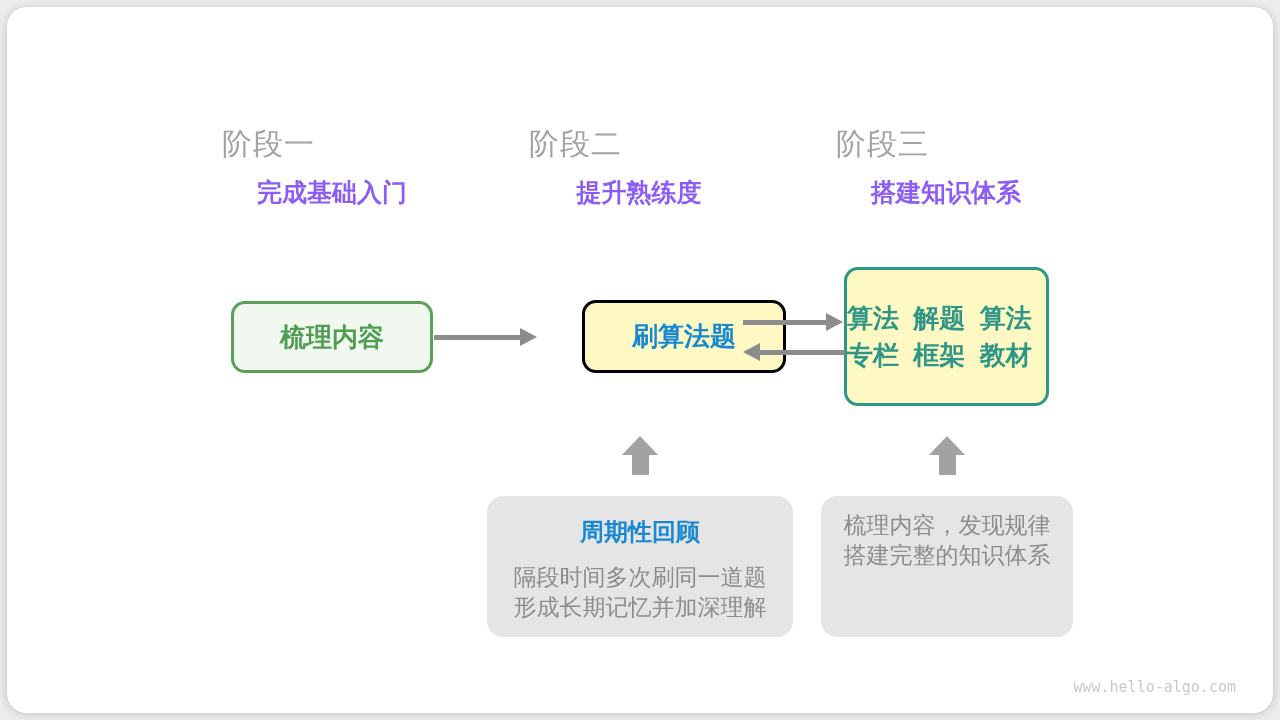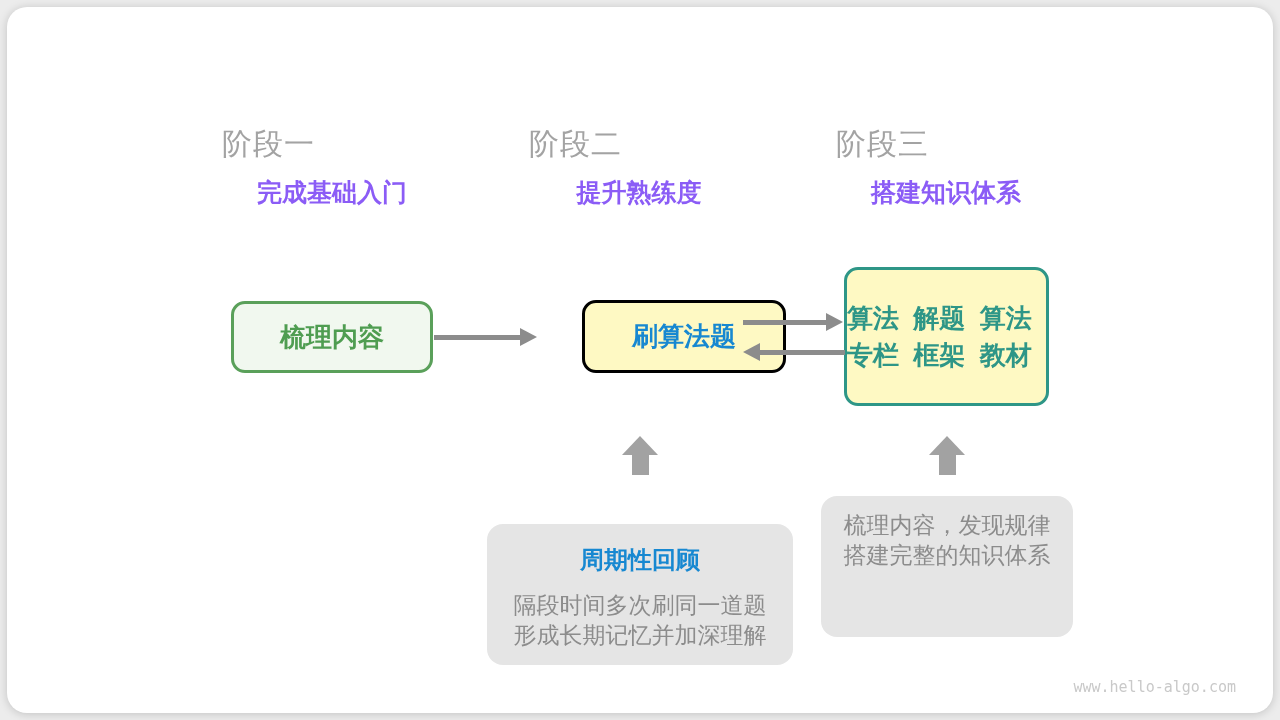--- a/index.html
+++ b/index.html
@@ -66,21 +66,21 @@
     border-left:18px solid transparent;border-right:18px solid transparent;
     border-bottom:19px solid #a2a2a2;}
   .up-arrow .stem{width:17px;height:20px;margin:0 auto;background:#a2a2a2;}
   #up1{left:622px;top:436px;}
   #up2{left:929px;top:436px;}
   
   .panel{
     position:absolute;background:#e5e5e5;border-radius:16px;
     box-sizing:border-box;text-align:center;
   }
-  #panel1{left:487px;top:496px;width:306px;height:141px;margin-top:28px;}
+  #panel1{left:487px;top:496px;width:306px;height:141px;}
   #panel2{left:821px;top:496px;width:252px;height:141px;}
   .panel-title{font-size:24px;font-weight:700;margin-top:20px;}
   #panel1 .panel-title{color:#1788d1;}
   #panel2 .panel-title{color:#2e9687;}
   .panel-body{margin-top:14px;font-size:23px;color:#8c8c8c;line-height:30px;}
   
   #watermark{
     position:absolute;right:44px;bottom:24px;
     font-family:"DejaVu Sans Mono","Liberation Mono",monospace;
     font-size:15px;color:#c9c9c9;

